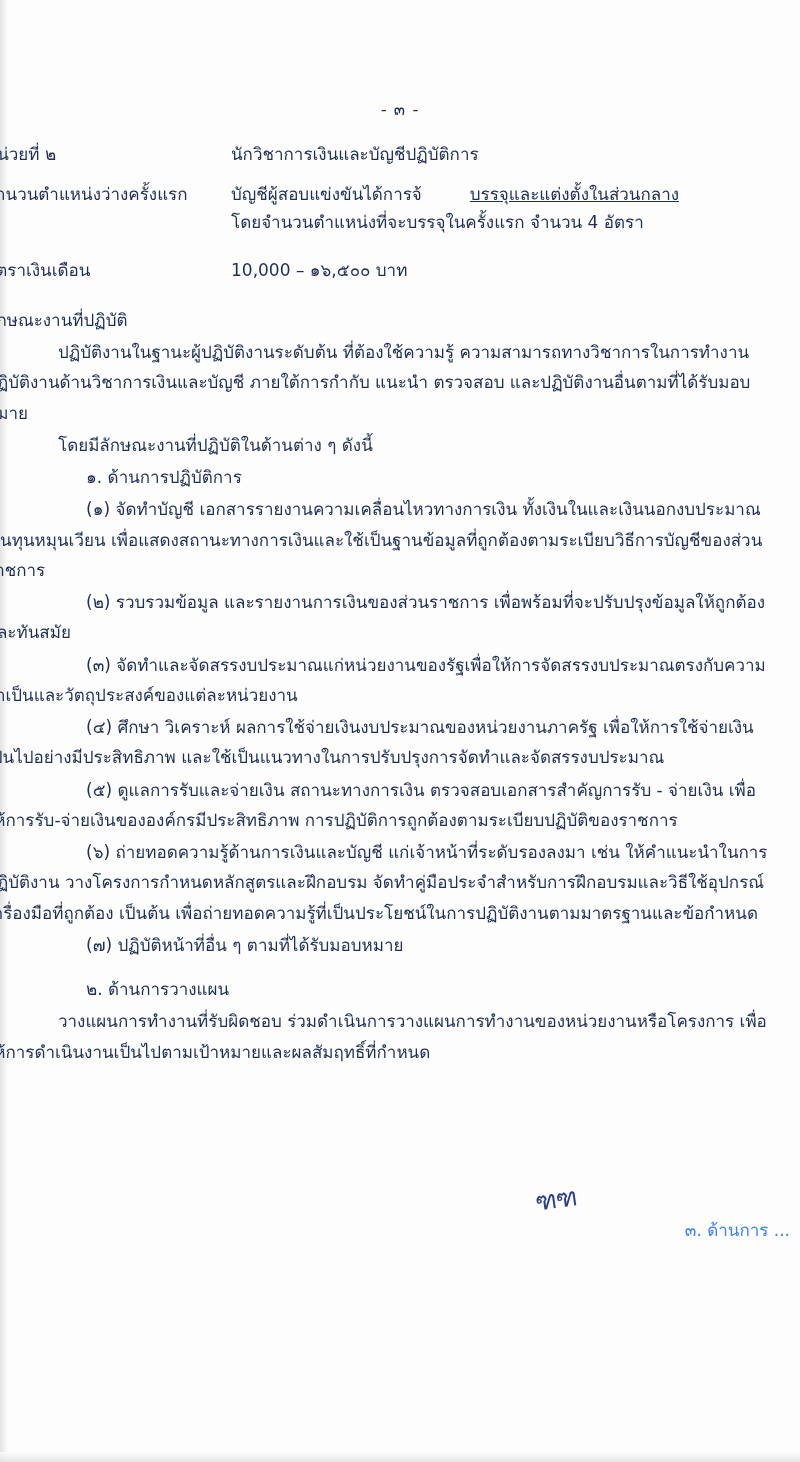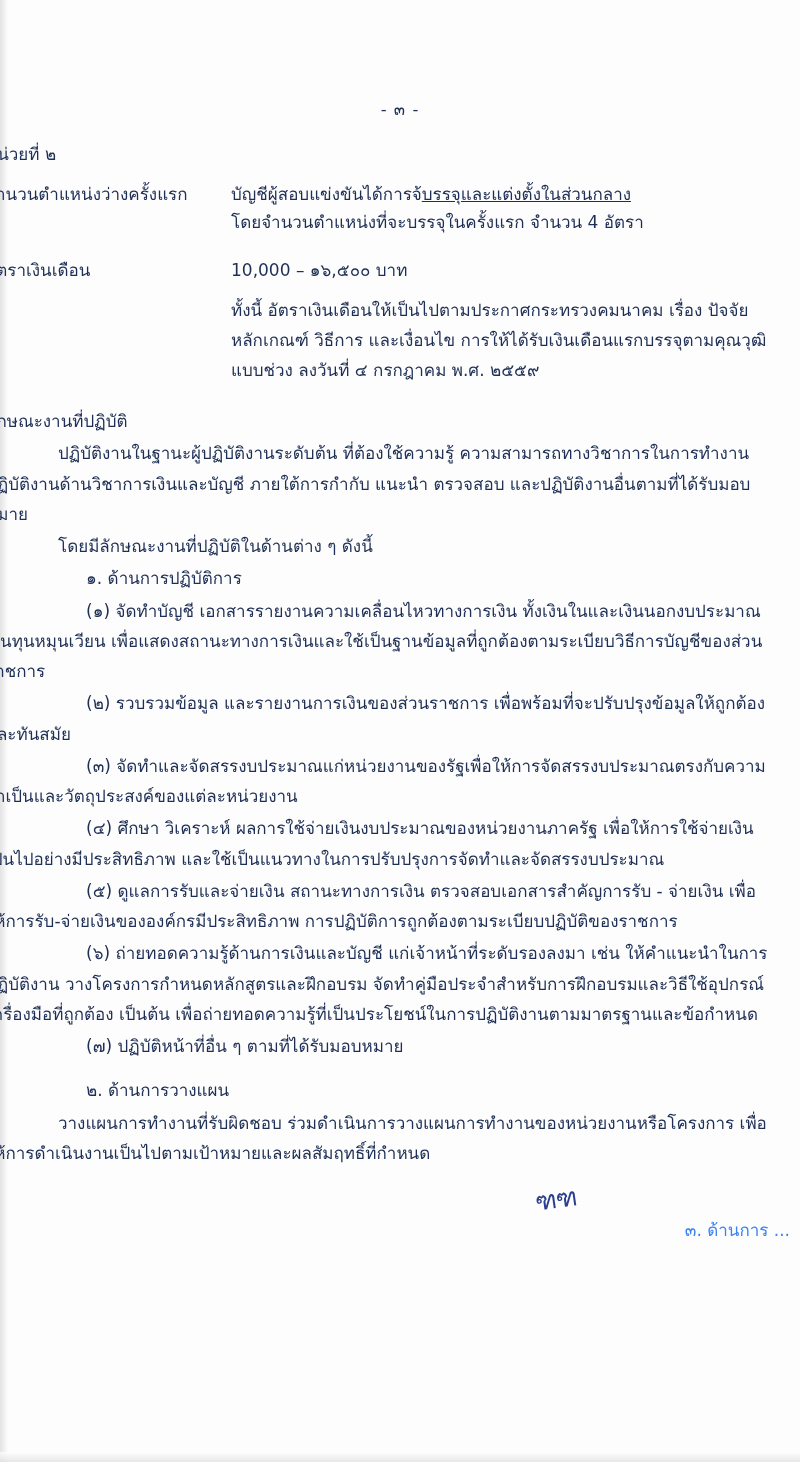--- a/index.html
+++ b/index.html
@@ -65,21 +65,21 @@
   }
   .value-col {
     flex: 1 1 auto;
     font-size: 17px;
     line-height: 1.65;
     color: #1e2f55;
     padding-right: 18px;
   }
   .row-gap-sm { margin-bottom: 12px; }
   .row-gap-md { margin-bottom: 20px; }
-  .underline { text-decoration: underline; }
+  .underline { text-decoration: underline; margin-left: 48px; }
   .value-note {
     margin-top: 12px;
     line-height: 1.75;
   }
   .section-head {
     font-size: 17px;
     line-height: 1.7;
     color: #1e2f55;
     margin-top: 22px;
     margin-bottom: 2px;
@@ -122,35 +122,35 @@
 <div class="page">
   <div class="page-edge-left"></div>
   <div class="page-edge-bottom"></div>
 
   <div class="page-number">- ๓ -</div>
 
   <div class="content">
 
     <div class="row row-gap-sm">
       <div class="label-col">หน่วยที่ ๒</div>
+      <div class="value-col">นักวิชาการเงินและบัญชีปฏิบัติการ</div>
     </div>
 
     <div class="row row-gap-md">
       <div class="label-col">จำนวนตำแหน่งว่างครั้งแรก</div>
       <div class="value-col">
         <span>บัญชีผู้สอบแข่งขันได้การจ้</span><span class="underline">บรรจุและแต่งตั้งในส่วนกลาง</span>
         <div>โดยจำนวนตำแหน่งที่จะบรรจุในครั้งแรก จำนวน 4 อัตรา</div>
       </div>
     </div>
 
     <div class="row">
       <div class="label-col">อัตราเงินเดือน</div>
       <div class="value-col">
         <div>10,000 – ๑๖,๕๐๐ บาท</div>
-        <div class="value-note">ทั้งนี้ อัตราเงินเดือนให้เป็นไปตามประกาศกระทรวงคมนาคม เรื่อง ปัจจัย หลักเกณฑ์ วิธีการ และเงื่อนไข การให้ได้รับเงินเดือนแรกบรรจุตามคุณวุฒิ แบบช่วง ลงวันที่ ๔ กรกฎาคม พ.ศ. ๒๕๕๙</div>
       </div>
     </div>
 
     <div class="section-head">ลักษณะงานที่ปฏิบัติ</div>
 
     <div class="body-block indent-1 para">ปฏิบัติงานในฐานะผู้ปฏิบัติงานระดับต้น ที่ต้องใช้ความรู้ ความสามารถทางวิชาการในการทำงาน ปฏิบัติงานด้านวิชาการเงินและบัญชี ภายใต้การกำกับ แนะนำ ตรวจสอบ และปฏิบัติงานอื่นตามที่ได้รับมอบหมาย</div>
     <div class="body-block indent-1 para">โดยมีลักษณะงานที่ปฏิบัติในด้านต่าง ๆ ดังนี้</div>
 
     <div class="body-block indent-head para">๑. ด้านการปฏิบัติการ</div>
     <div class="body-block indent-2 para">(๑) จัดทำบัญชี เอกสารรายงานความเคลื่อนไหวทางการเงิน ทั้งเงินในและเงินนอกงบประมาณ เงินทุนหมุนเวียน เพื่อแสดงสถานะทางการเงินและใช้เป็นฐานข้อมูลที่ถูกต้องตามระเบียบวิธีการบัญชีของส่วนราชการ</div>

